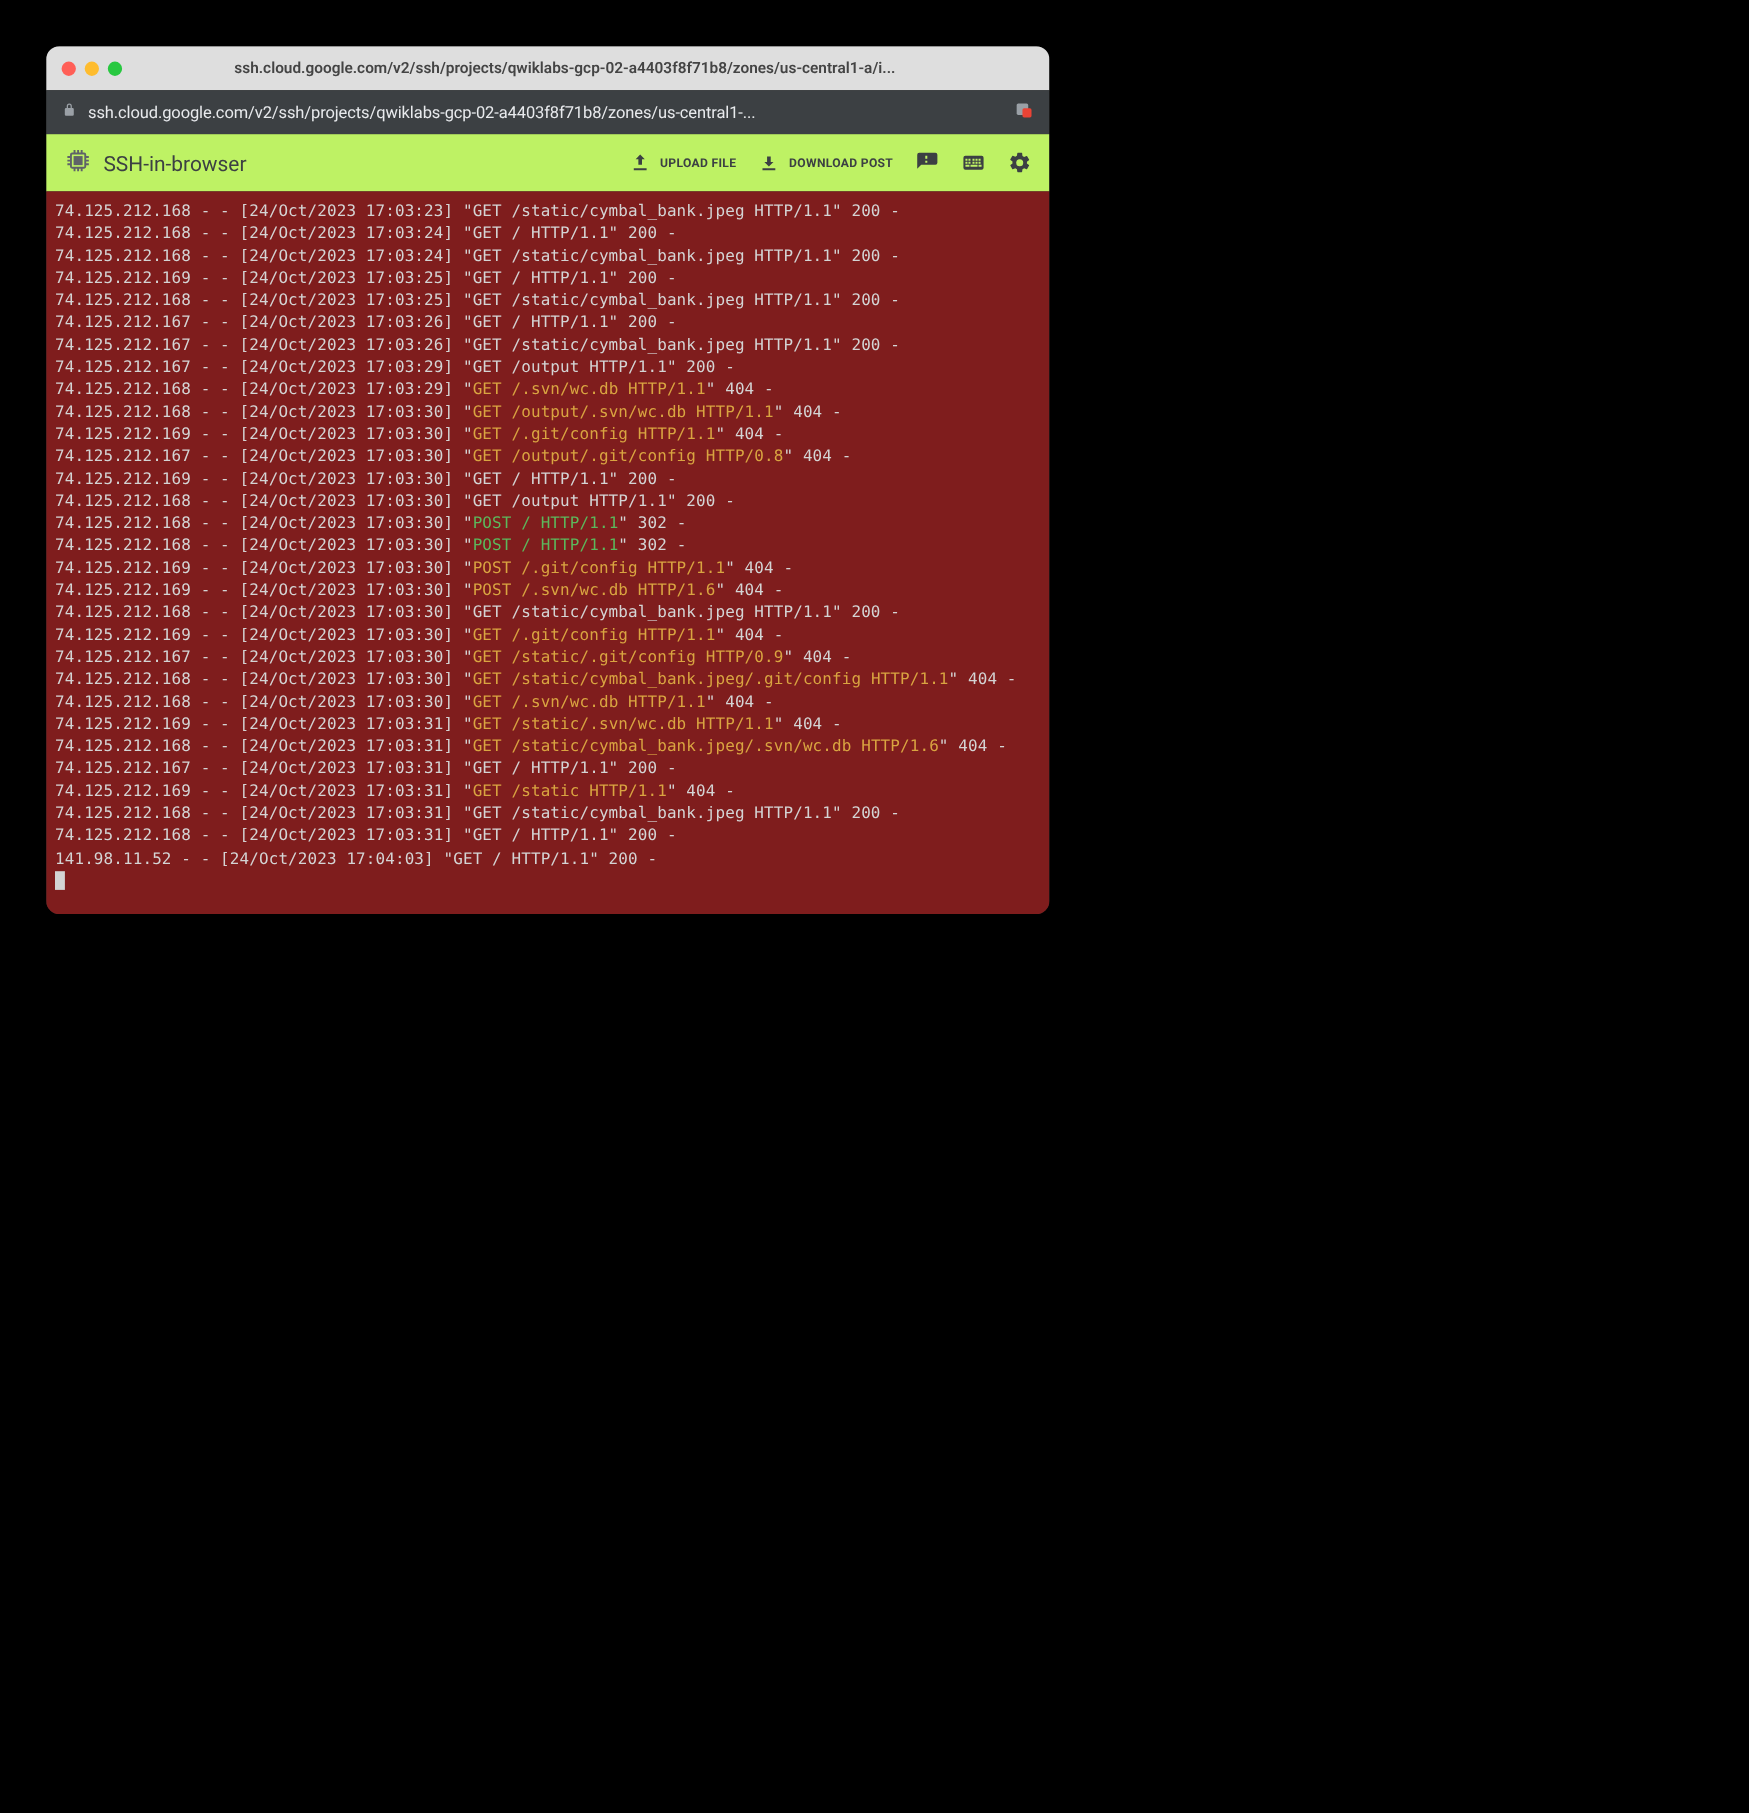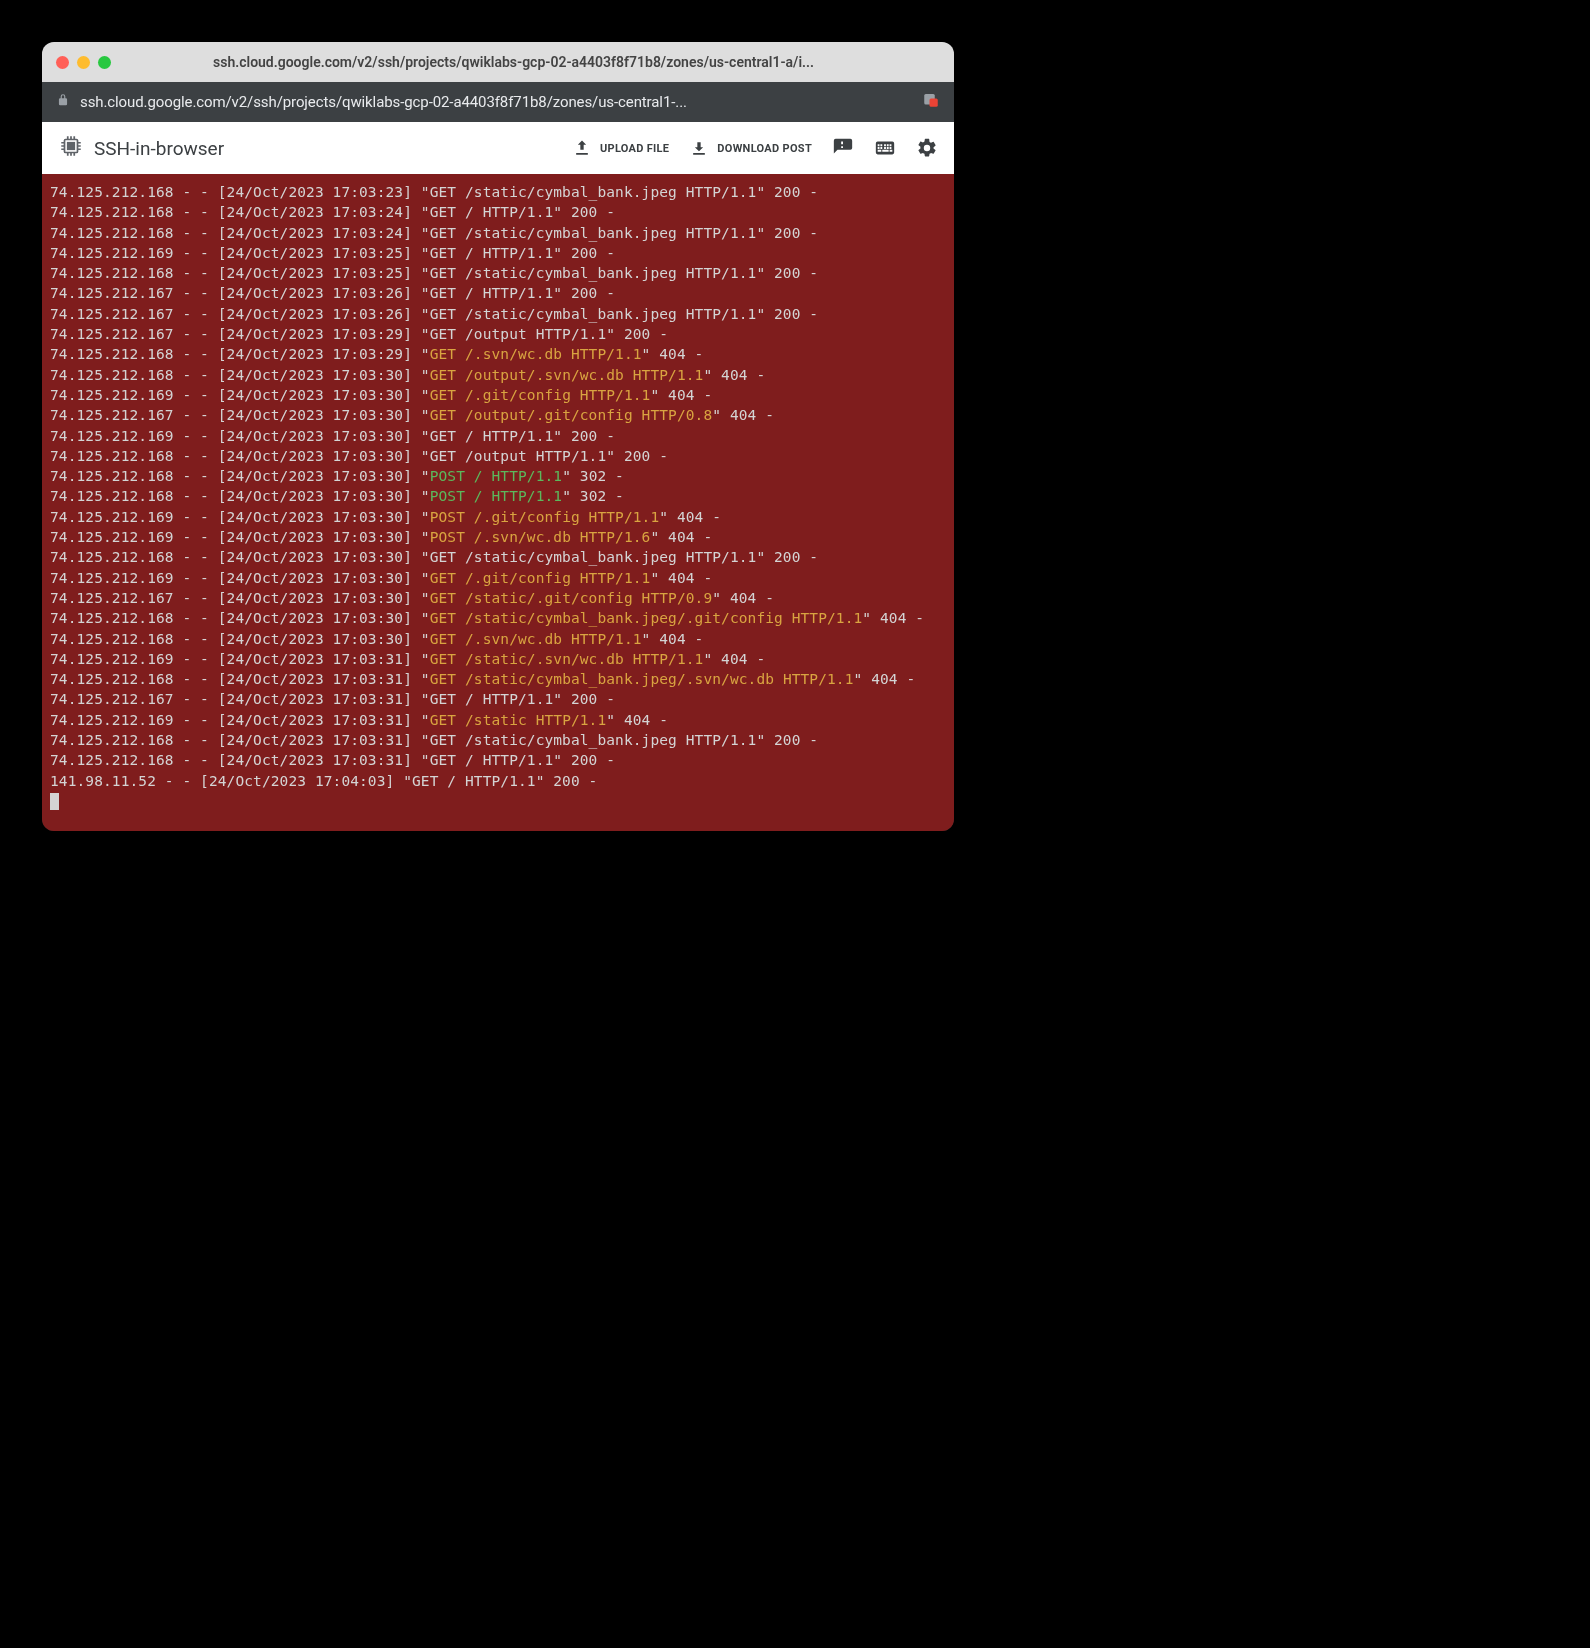--- a/index.html
+++ b/index.html
@@ -56,21 +56,21 @@
     flex: 1;
     white-space: nowrap;
     overflow: hidden;
     text-overflow: ellipsis;
     color: #e8eaed;
     letter-spacing: -0.1px;
   }
   .urlbar-right svg { width: 18px; height: 18px; }
   .toolbar {
     height: 52px;
-    background: #ffffff;
+    background: #bef264;
     display: flex;
     align-items: center;
     padding: 0 16px;
     gap: 20px;
     justify-content: flex-end;
   }
   .brand {
     display: flex;
     align-items: center;
     gap: 10px;
@@ -209,21 +209,21 @@
 74.125.212.168 - - [24/Oct/2023 17:03:30] "<span class="gr">POST / HTTP/1.1</span>" 302 -
 74.125.212.168 - - [24/Oct/2023 17:03:30] "<span class="gr">POST / HTTP/1.1</span>" 302 -
 74.125.212.169 - - [24/Oct/2023 17:03:30] "<span class="hl">POST /.git/config HTTP/1.1</span>" 404 -
 74.125.212.169 - - [24/Oct/2023 17:03:30] "<span class="hl">POST /.svn/wc.db HTTP/1.6</span>" 404 -
 74.125.212.168 - - [24/Oct/2023 17:03:30] "GET /static/cymbal_bank.jpeg HTTP/1.1" 200 -
 74.125.212.169 - - [24/Oct/2023 17:03:30] "<span class="hl">GET /.git/config HTTP/1.1</span>" 404 -
 74.125.212.167 - - [24/Oct/2023 17:03:30] "<span class="hl">GET /static/.git/config HTTP/0.9</span>" 404 -
 74.125.212.168 - - [24/Oct/2023 17:03:30] "<span class="hl">GET /static/cymbal_bank.jpeg/.git/config HTTP/1.1</span>" 404 -
 74.125.212.168 - - [24/Oct/2023 17:03:30] "<span class="hl">GET /.svn/wc.db HTTP/1.1</span>" 404 -
 74.125.212.169 - - [24/Oct/2023 17:03:31] "<span class="hl">GET /static/.svn/wc.db HTTP/1.1</span>" 404 -
-74.125.212.168 - - [24/Oct/2023 17:03:31] "<span class="hl">GET /static/cymbal_bank.jpeg/.svn/wc.db HTTP/1.1</span>" 404 -
+74.125.212.168 - - [24/Oct/2023 17:03:31] "<span class="hl">GET /static/cymbal_bank.jpeg/.svn/wc.db HTTP/1.6</span>" 404 -
 74.125.212.167 - - [24/Oct/2023 17:03:31] "GET / HTTP/1.1" 200 -
 74.125.212.169 - - [24/Oct/2023 17:03:31] "<span class="hl">GET /static HTTP/1.1</span>" 404 -
 74.125.212.168 - - [24/Oct/2023 17:03:31] "GET /static/cymbal_bank.jpeg HTTP/1.1" 200 -
 74.125.212.168 - - [24/Oct/2023 17:03:31] "GET / HTTP/1.1" 200 -
 141.98.11.52 - - [24/Oct/2023 17:04:03] "GET / HTTP/1.1" 200 -
 <span class="cursor"></span></div>
 
 </div>
 
 </body></html>

